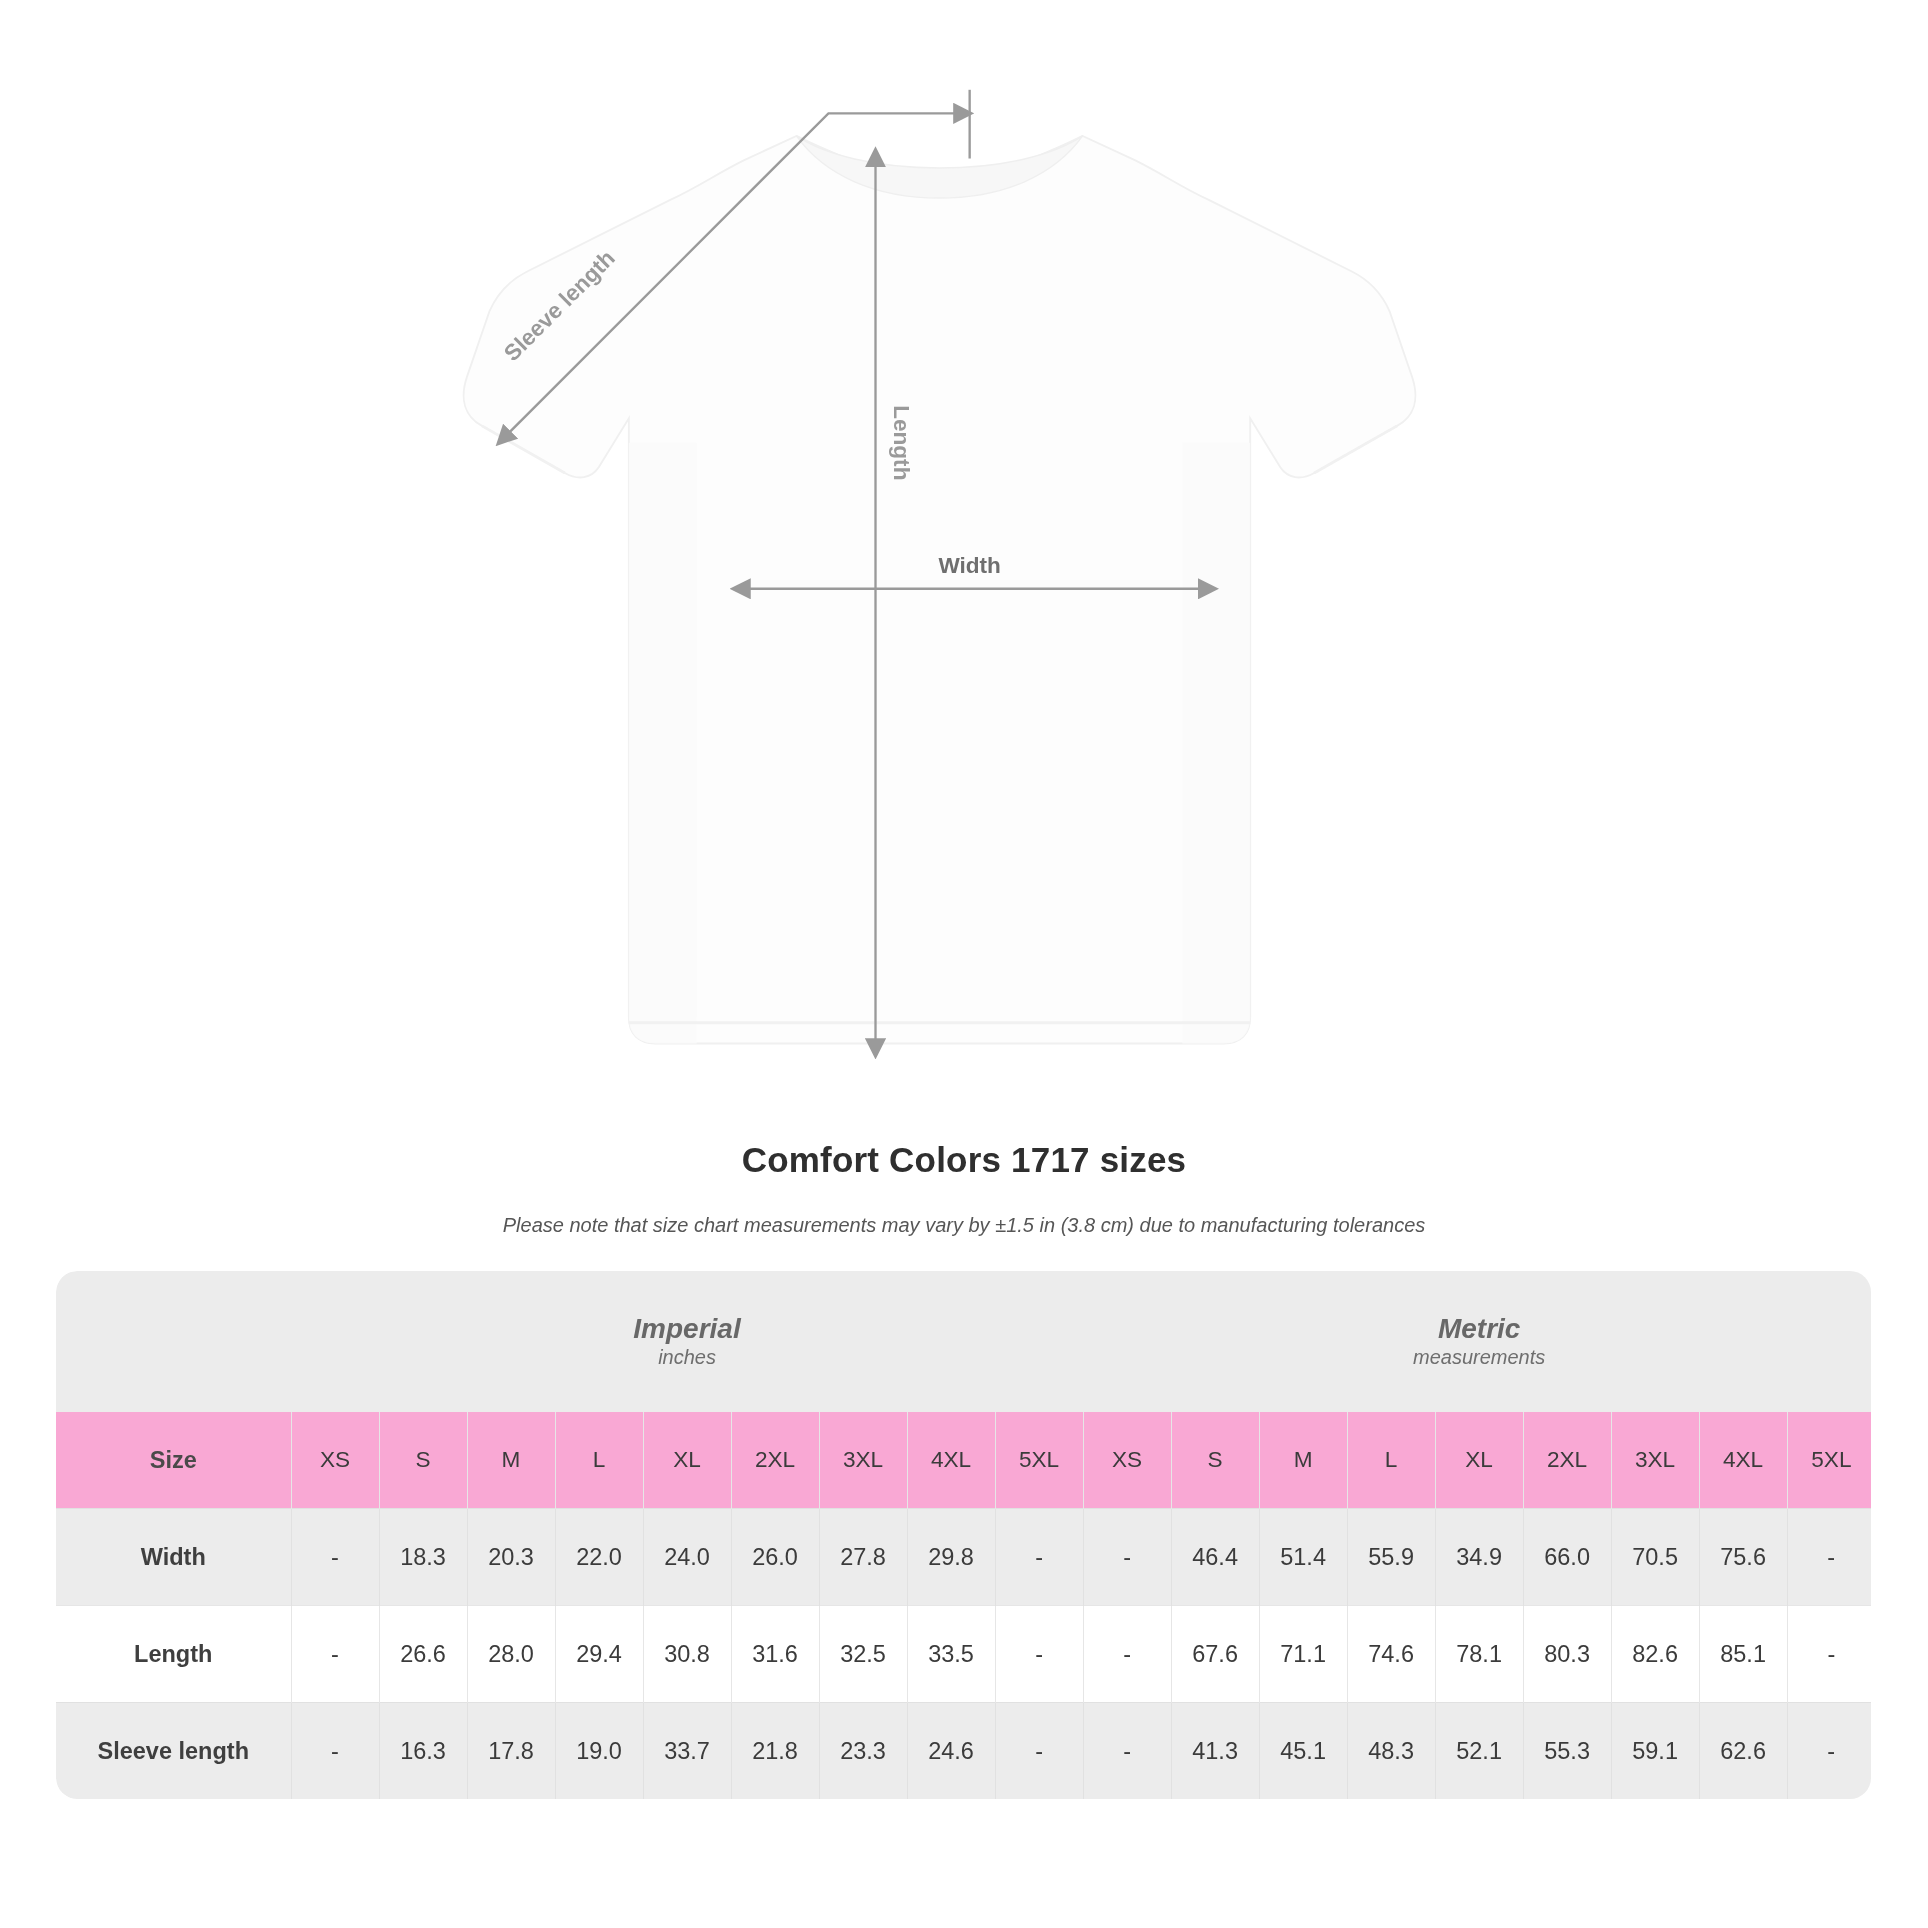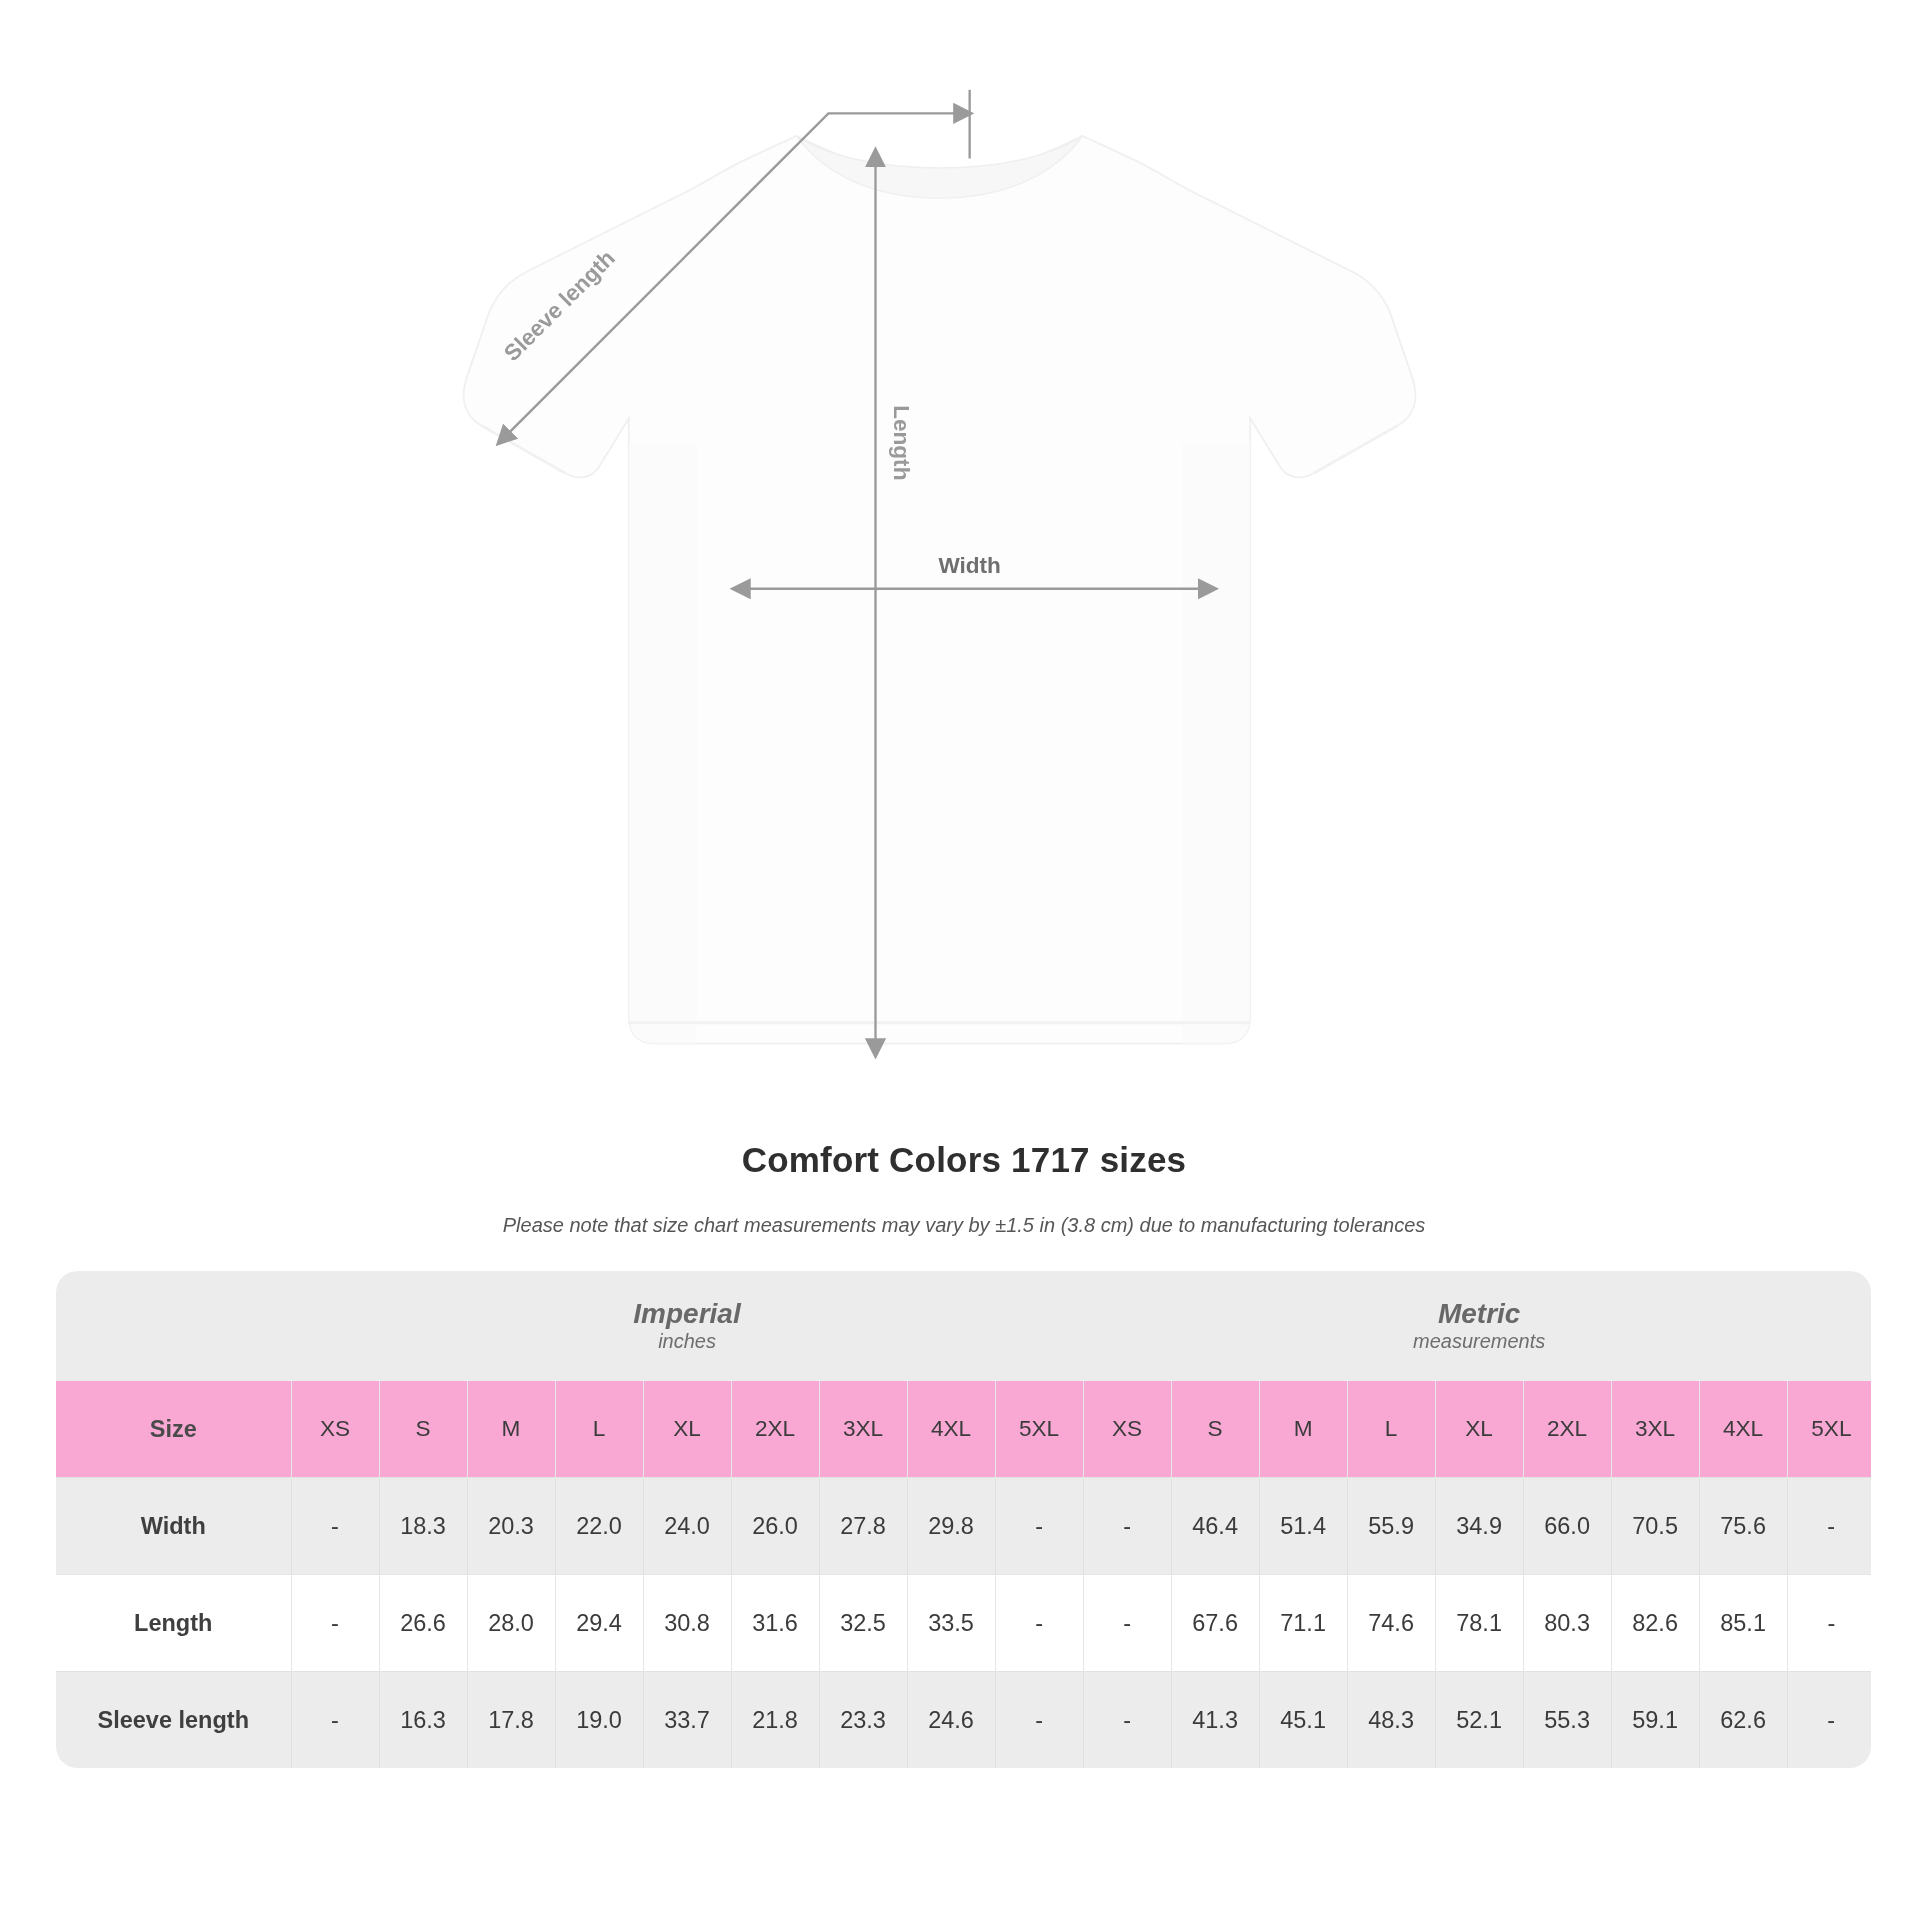--- a/index.html
+++ b/index.html
@@ -70,21 +70,21 @@
     text-align: center;
     vertical-align: middle;
     font-size: 22.6px;
     color: #3b3b3b;
     font-weight: normal;
   }
 
   
   .unit-row td {
     background: #ececec;
-    height: 110px;
+    height: 141px;
     padding: 0;
   }
   .unit-name {
     font-size: 28px;
     font-weight: bold;
     font-style: italic;
     color: #686868;
     line-height: 1.1;
   }
   .unit-sub {

